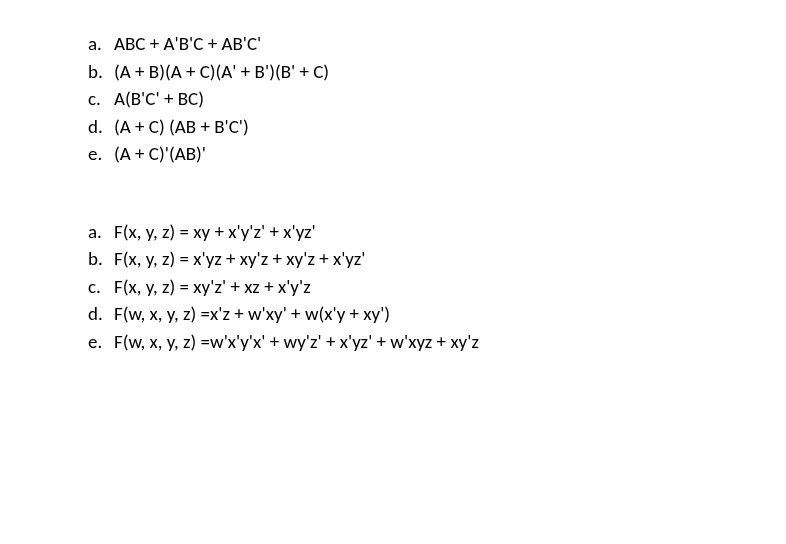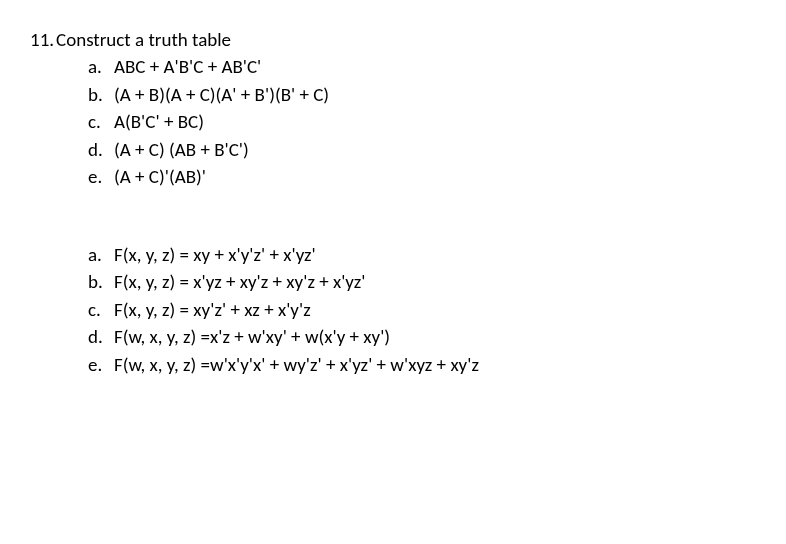--- a/index.html
+++ b/index.html
@@ -38,24 +38,20 @@
     }
     .item-expr {
       flex: 1;
       white-space: nowrap;
     }
   </style>
 </head>
 <body>
 
 <div class="question">
-  <div class="question-header">
-    <span class="q-number">11.</span>
-    <span class="q-text">Construct a truth table</span>
-  </div>
   <div class="items">
     <div class="item">
       <span class="item-letter">a.</span>
       <span class="item-expr">ABC + A'B'C + AB'C'</span>
     </div>
     <div class="item">
       <span class="item-letter">b.</span>
       <span class="item-expr">(A + B)(A + C)(A' + B')(B' + C)</span>
     </div>
     <div class="item">

